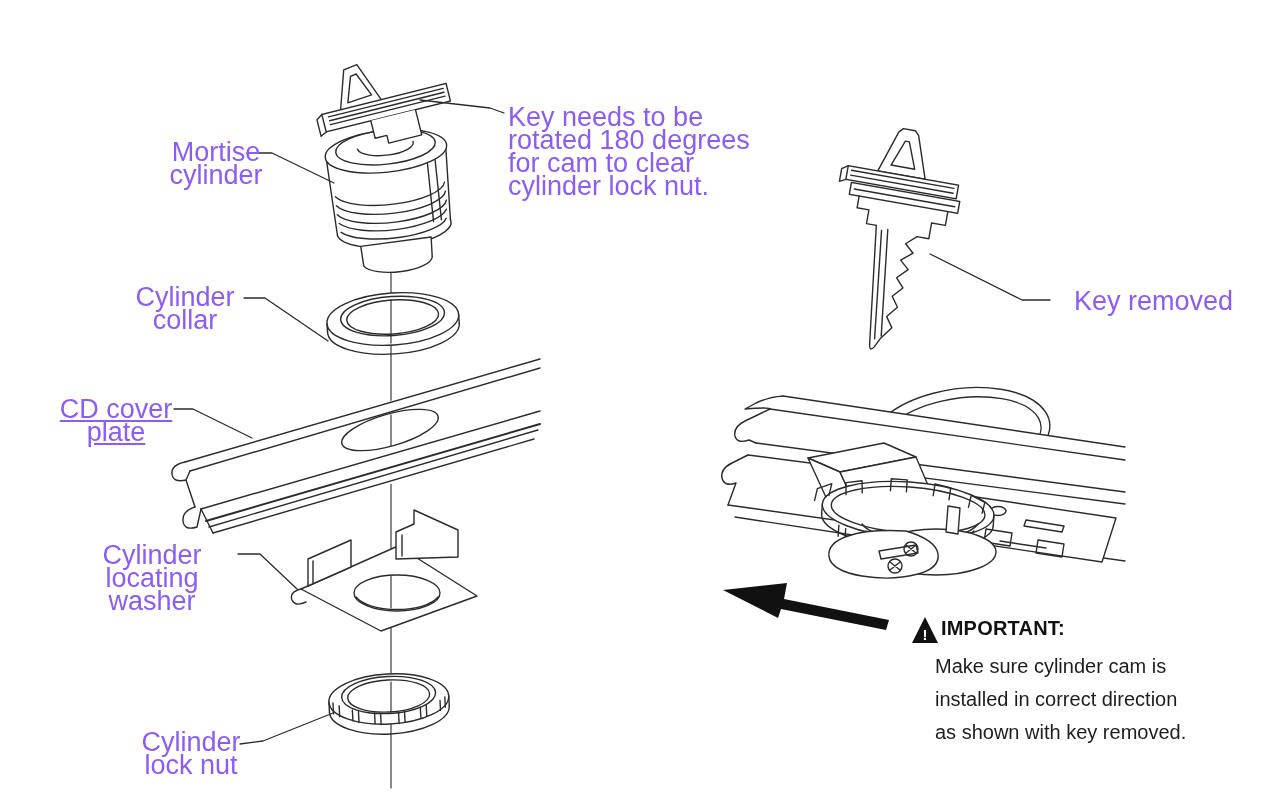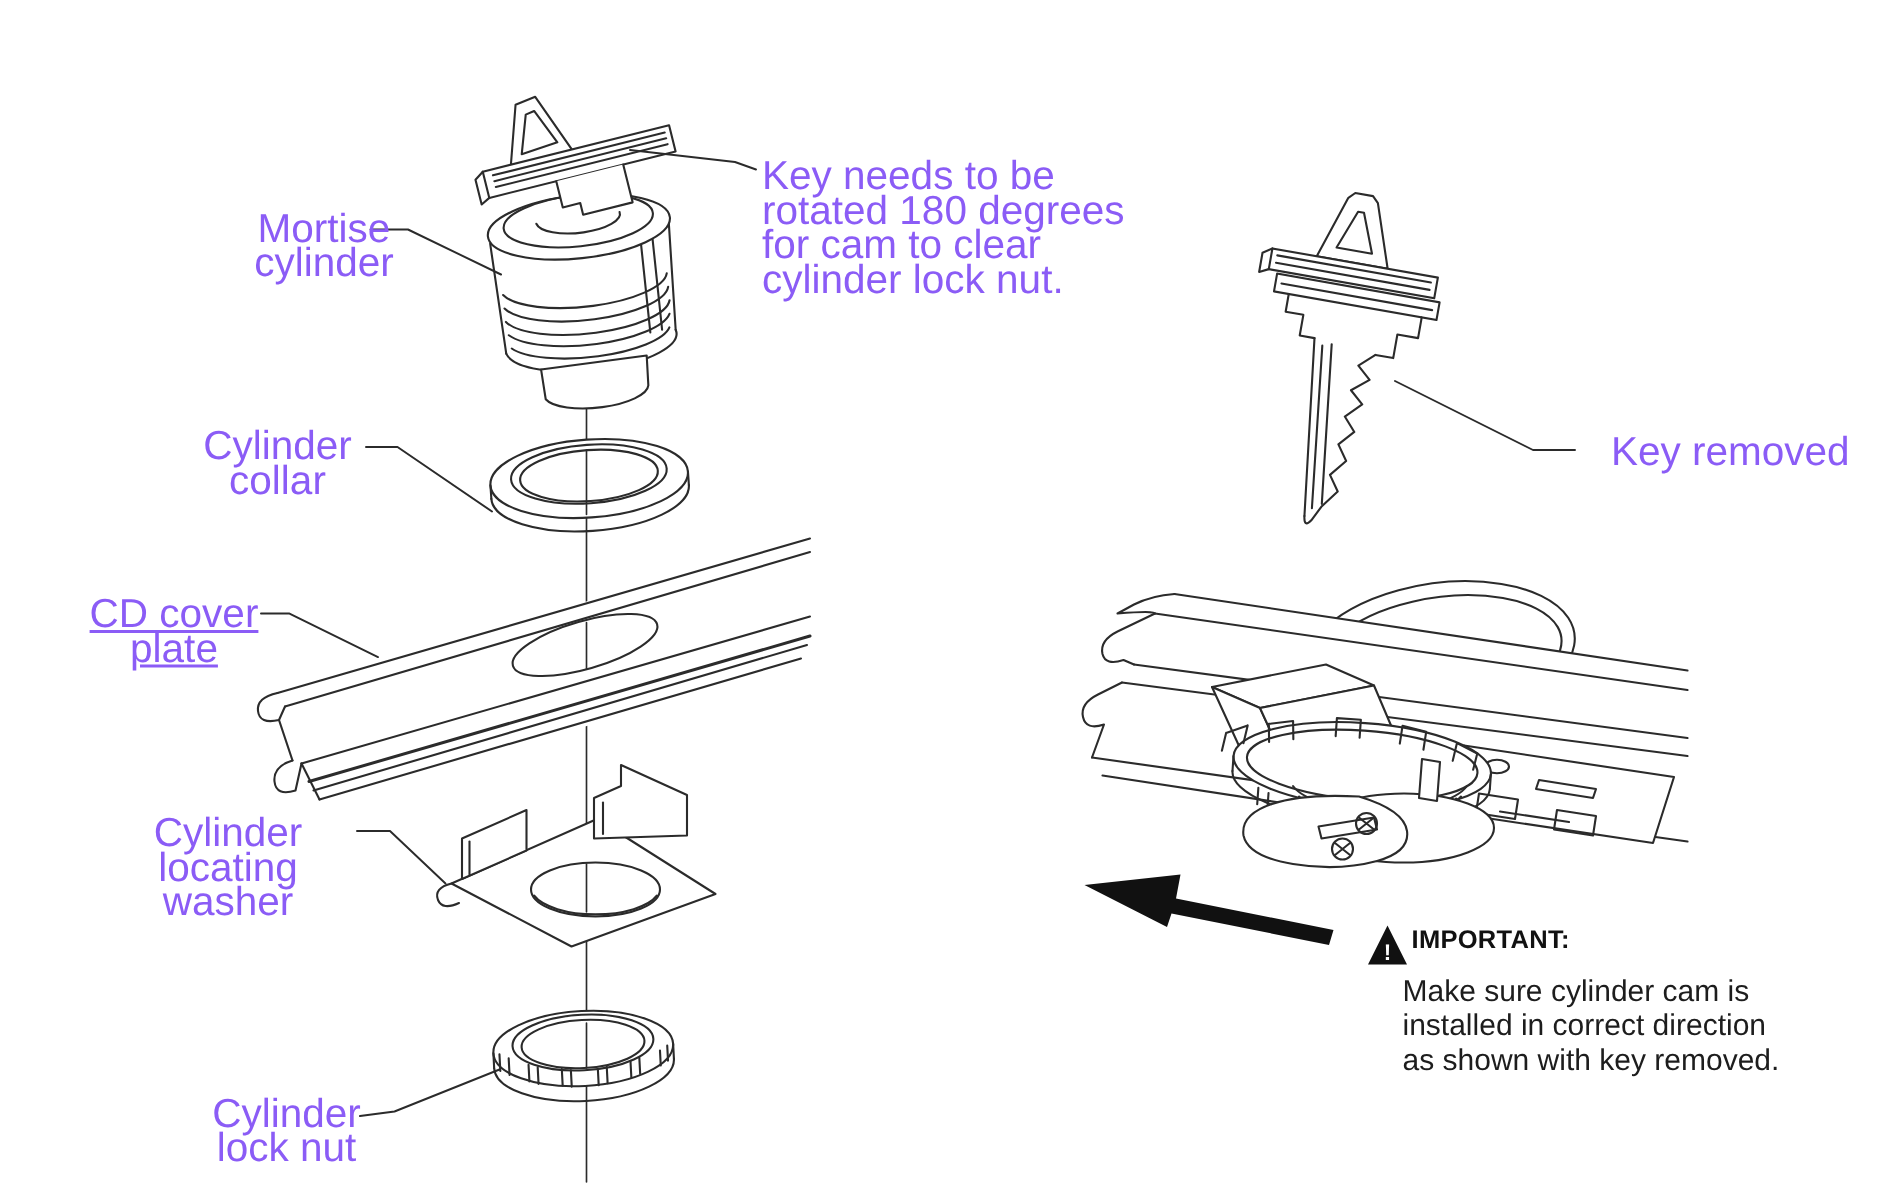--- a/index.html
+++ b/index.html
@@ -6,24 +6,24 @@
   #figure{
     position:relative;width:1262px;height:798px;background:#ffffff;overflow:hidden;
     font-family:"Liberation Sans","DejaVu Sans",sans-serif;color:#1d1d1d;
   }
   svg.art{position:absolute;left:0;top:0;}
   .label{
     position:absolute;white-space:pre-line;font-size:27px;line-height:23px;color:#8b5cf6;
   }
   .label.centered{transform:translateX(-50%);text-align:center;}
   .imp-title{
-    position:absolute;font-size:17px;font-weight:bold;color:#111;letter-spacing:0.2px;
+    position:absolute;font-size:20px;font-weight:bold;color:#111;letter-spacing:0.2px;
   }
   .imp-body{
-    position:absolute;white-space:pre-line;font-size:20px;line-height:23px;color:#1d1d1d;
+    position:absolute;white-space:pre-line;font-size:20px;line-height:33px;color:#1d1d1d;
   }
 </style>
 </head>
 <body>
 
 <div id="figure">
 
   <svg class="art" width="1262" height="798" viewBox="0 0 1262 798">
     <g stroke="#2b2b2b" stroke-width="1.4" fill="none" stroke-linejoin="round" stroke-linecap="round">
 

